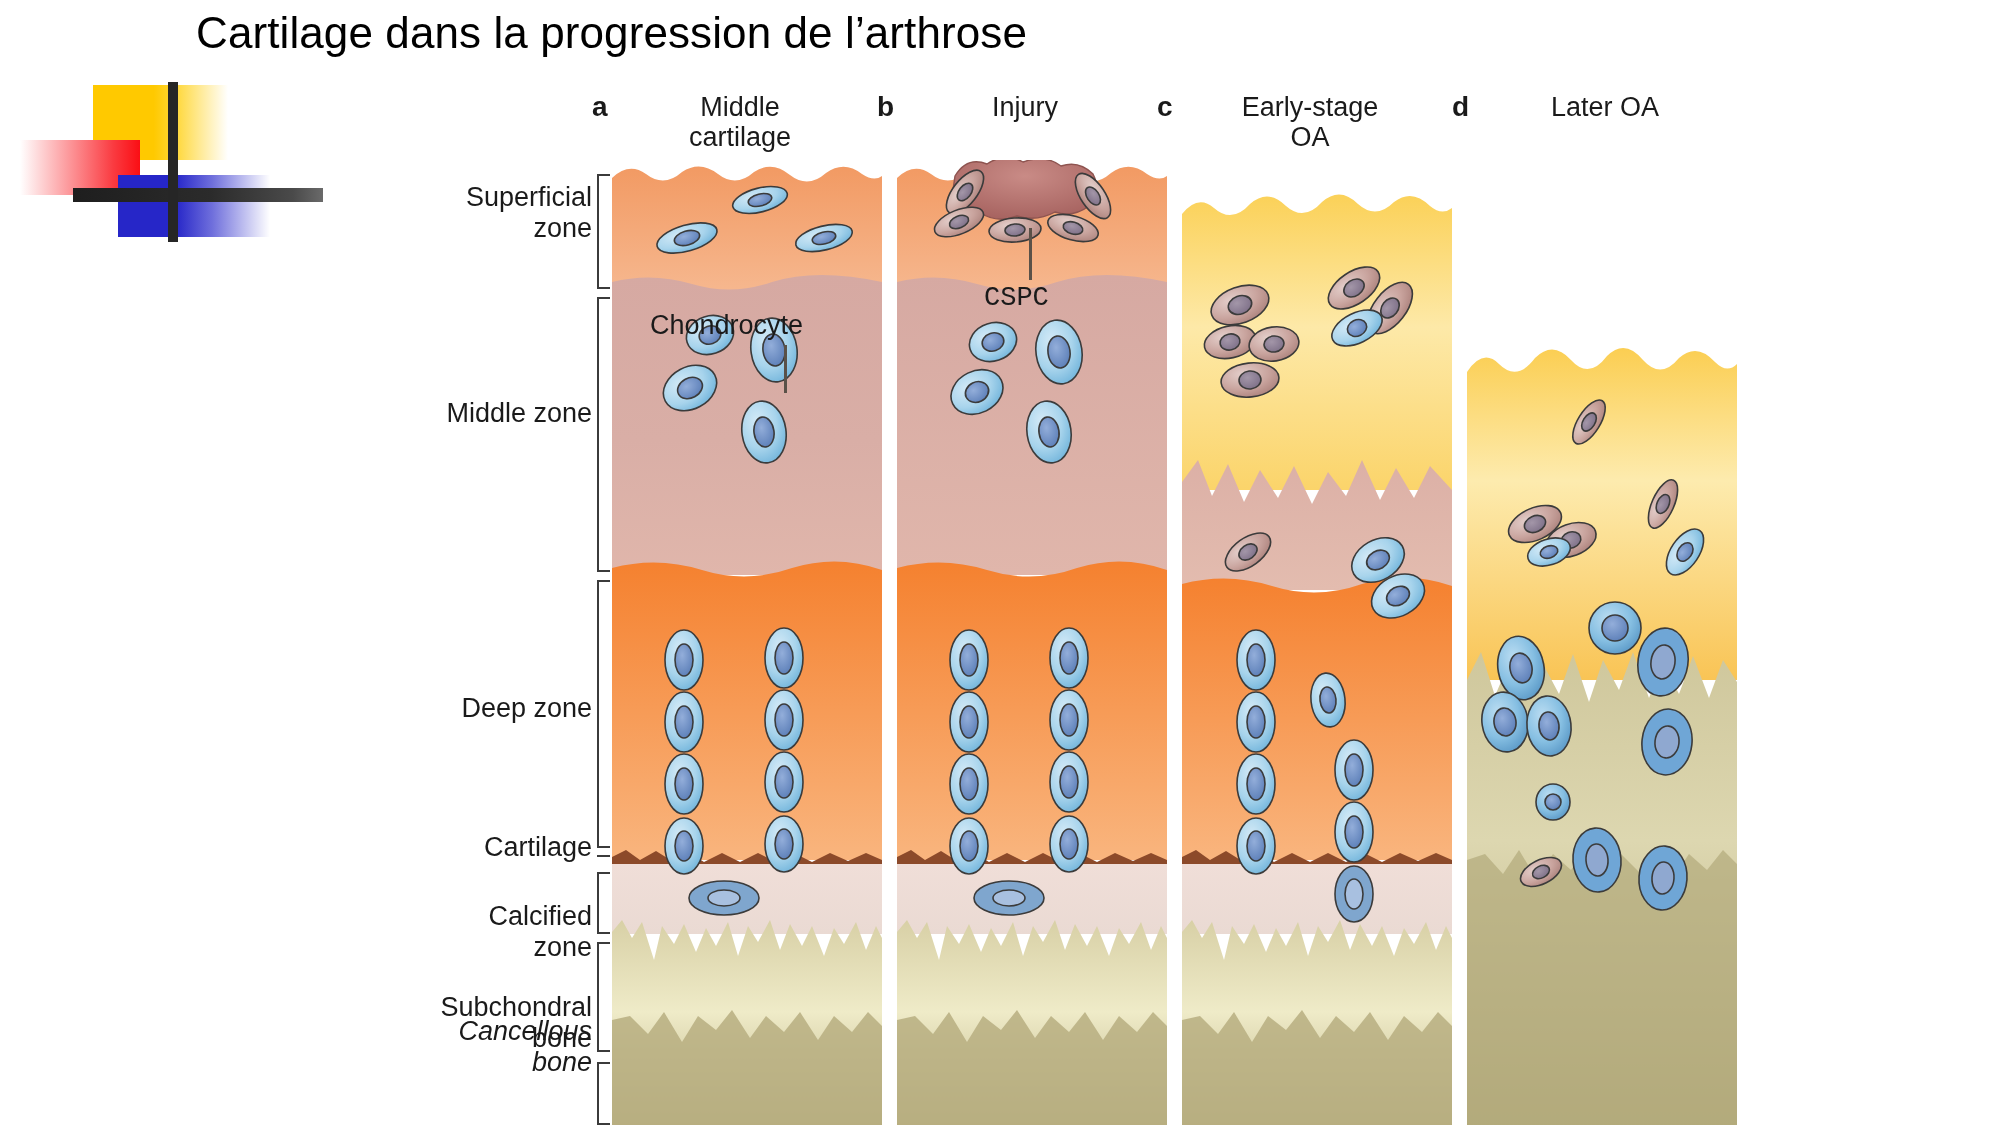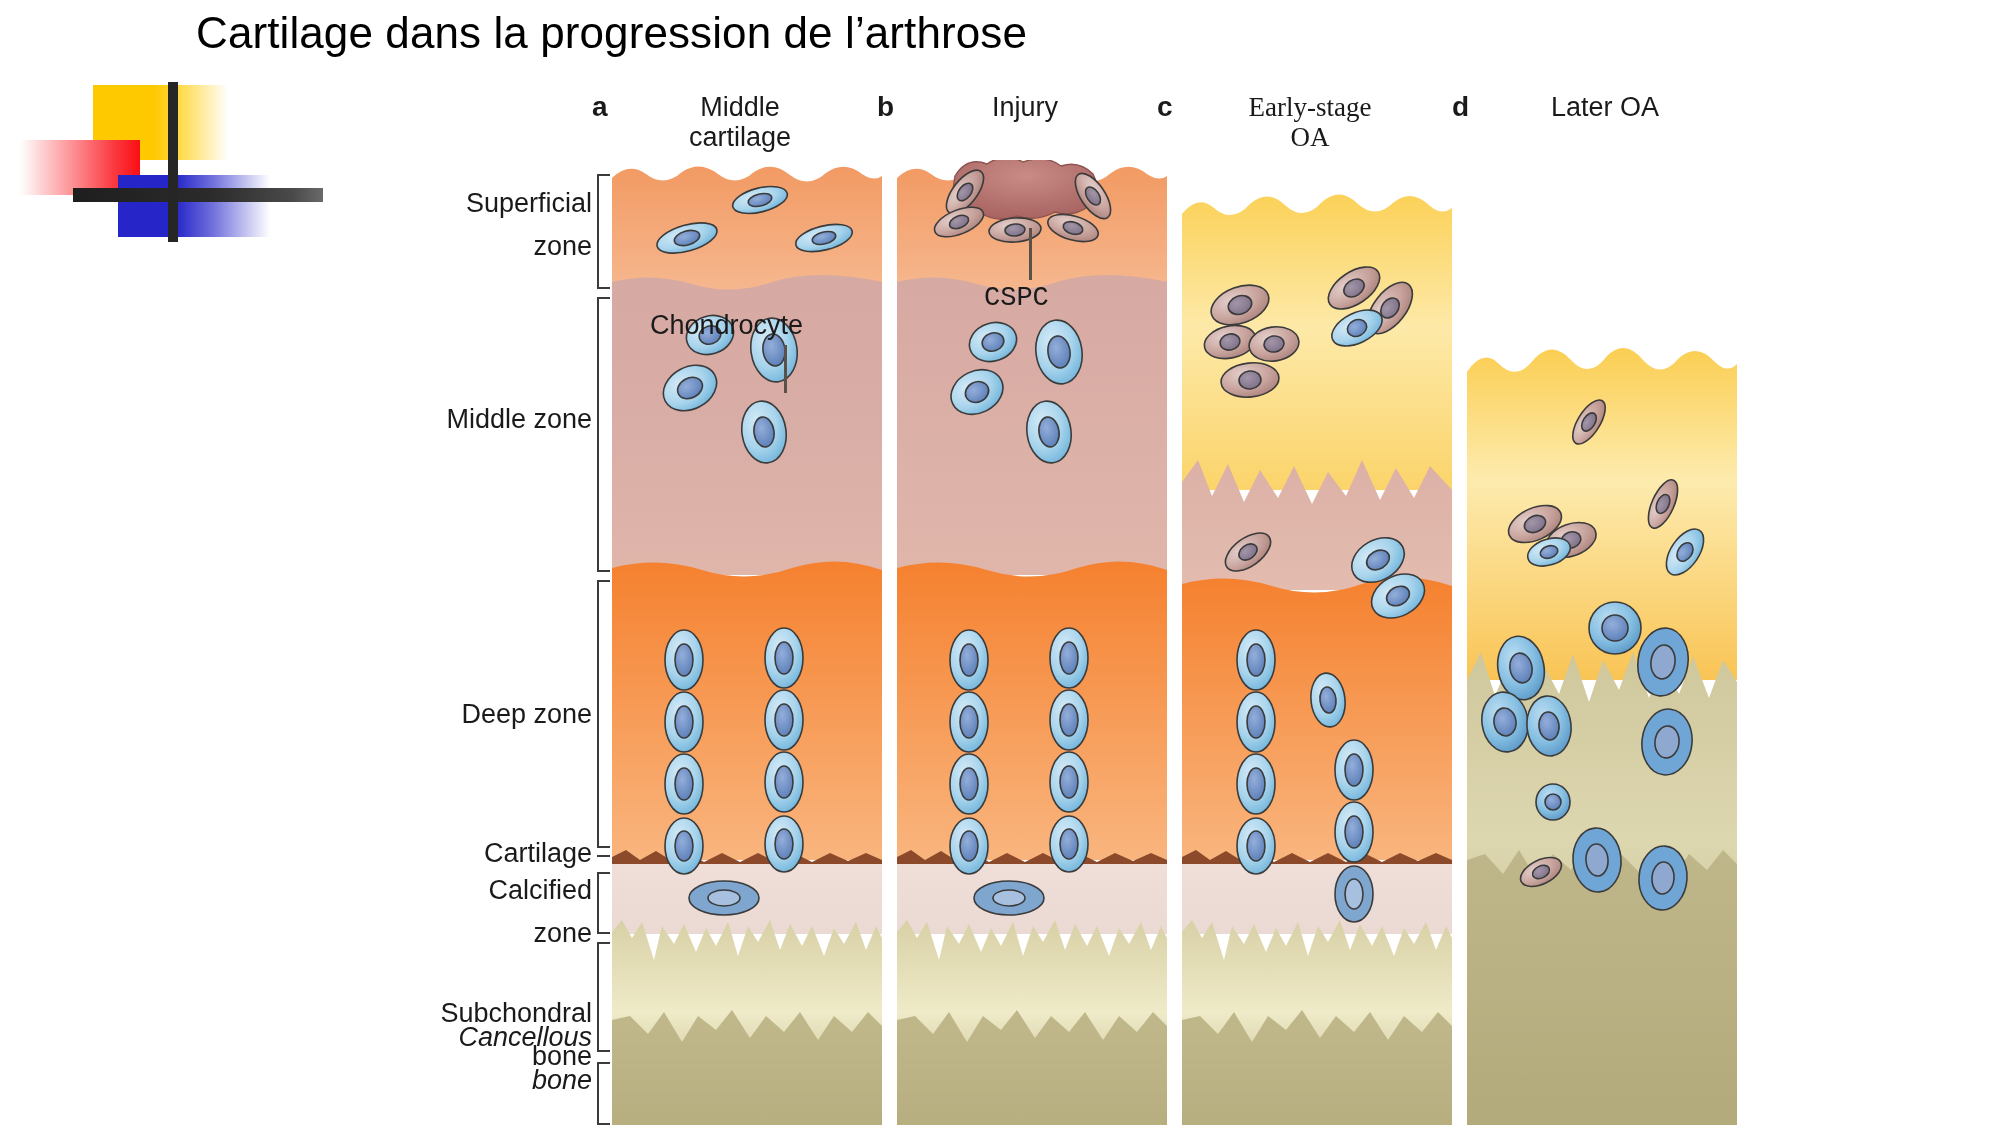--- a/index.html
+++ b/index.html
@@ -65,21 +65,21 @@
     top: 0;
   }
 
   
   .zone-label {
     position: absolute;
     right: 0;
     text-align: right;
     color: #1a1a1a;
     font-size: 27px;
-    line-height: 43px;
+    line-height: 31px;
     white-space: pre-line;
   }
   #zone-labels { position: absolute; left: 380px; top: 0; width: 212px; height: 1125px; }
 
   
   .bracket {
     position: absolute;
     border-left: 2.5px solid #3b3b3b;
     border-top: 2.5px solid #3b3b3b;
     border-bottom: 2.5px solid #3b3b3b;
@@ -132,36 +132,36 @@
 cartilage</span>
     </div>
 
     <div class="col-head" style="left:925px; top:92px; width:200px;">
       <span class="letter">b</span>
       <span style="white-space:pre-line;">Injury</span>
     </div>
 
     <div class="col-head" style="left:1205px; top:92px; width:210px;">
       <span class="letter">c</span>
-      <span style="white-space:pre-line;font-family:Liberation Serif, serif;">Early-stage
+      <span style="white-space:pre-line;">Early-stage
 OA</span>
     </div>
 
     <div class="col-head" style="left:1500px; top:92px; width:210px;">
       <span class="letter">d</span>
       <span style="white-space:pre-line;">Later OA</span>
     </div>
 
     <div id="zone-labels">
       <div class="zone-label" style="top:182px;">Superficial
 zone</div>
       <div class="zone-label" style="top:398px;">Middle zone</div>
       <div class="zone-label" style="top:693px;">Deep zone</div>
       <div class="zone-label" style="top:832px;">Cartilage</div>
-      <div class="zone-label" style="top:869px;margin-left:43px;">Calcified
+      <div class="zone-label" style="top:901px;margin-left:43px;">Calcified
 zone</div>
       <div class="zone-label" style="top:992px;margin-left:22px;">Subchondral
 bone</div>
       <div class="zone-label" style="top:1016px;font-style:italic;">Cancellous
 bone</div>
     </div>
 
     <div class="bracket" style="left:597px; top:174px; height:115px;"></div>
     <div class="bracket" style="left:597px; top:297px; height:275px;"></div>
     <div class="bracket" style="left:597px; top:580px; height:268px;"></div>

